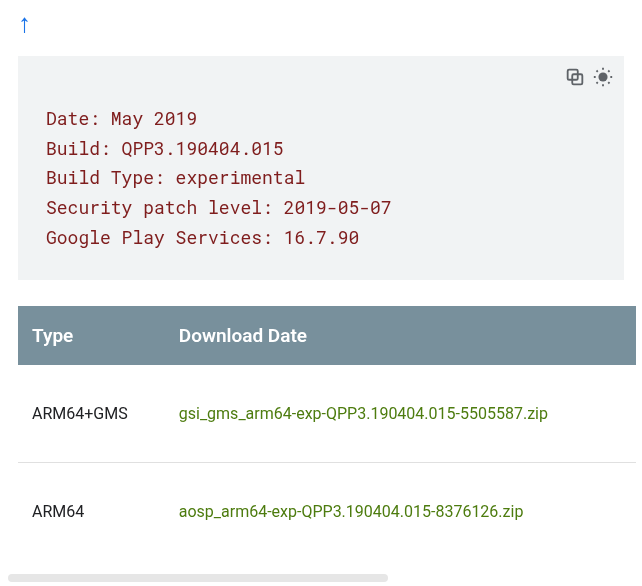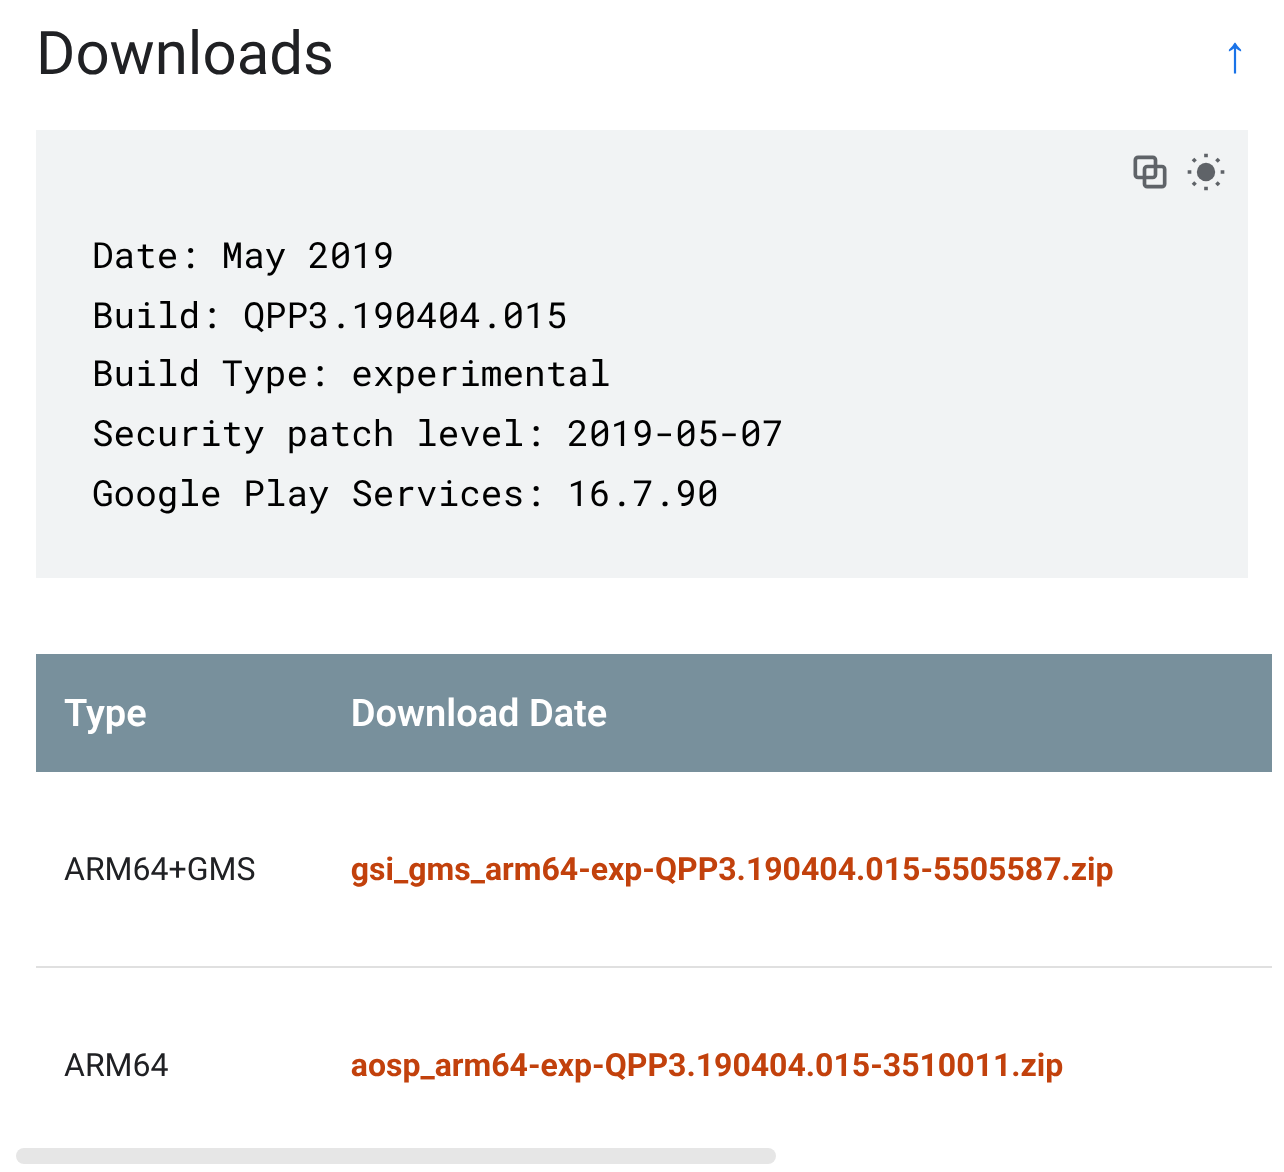--- a/index.html
+++ b/index.html
@@ -33,41 +33,41 @@
   .codeblock-wrap {
     margin: 14px 18px 0 18px;
     position: relative;
   }
   .codeblock {
     background: #f1f3f4;
     padding: 48px 28px 28px 28px;
     font-family: "Roboto Mono", Menlo, Consolas, monospace;
     font-size: 18px;
     line-height: 1.65;
-    color: #000000;
+    color: #7f1d1d;
     white-space: pre;
     overflow-x: auto;
   }
   .code-actions {
     position: absolute;
     top: 10px;
     right: 10px;
     display: flex;
     gap: 6px;
     align-items: center;
   }
   .code-actions .icon {
     width: 22px;
     height: 22px;
     color: #5f6368;
     cursor: pointer;
     display: block;
   }
   .table-wrap {
-    margin: 38px 0 0 18px;
+    margin: 26px 0 0 18px;
     overflow-x: auto;
     width: 618px;
   }
   table {
     border-collapse: collapse;
     width: 100%;
     min-width: 600px;
   }
   thead th {
     background: #78909c;
@@ -79,40 +79,39 @@
   }
   tbody td {
     padding: 39px 14px;
     border-top: 1px solid #e0e0e0;
     font-size: 16px;
     color: #202124;
     white-space: nowrap;
   }
   tbody tr:first-child td { border-top: none; }
   .link {
-    color: #c2410c;
-    font-weight: 700;
+    color: #4d7c0f;
+    font-weight: 400;
     text-decoration: none;
     cursor: pointer;
   }
   .scrollbar-fake {
     position: absolute;
     bottom: 4px;
     left: 8px;
     width: 380px;
     height: 8px;
     background: #e6e6e6;
     border-radius: 4px;
   }
 </style>
 </head>
 <body>
 
 <div class="header">
-  <h2>Downloads</h2>
   <span class="arrow-up">↑</span>
 </div>
 
 <div class="codeblock-wrap">
   <div class="code-actions">
     <svg class="icon" viewBox="0 0 24 24" fill="none" stroke="currentColor" stroke-width="2">
       <rect x="9" y="9" width="11" height="11" rx="1.5"></rect>
       <rect x="4" y="4" width="11" height="11" rx="1.5"></rect>
     </svg>
     <svg class="icon" viewBox="0 0 24 24" fill="currentColor">
@@ -135,19 +134,19 @@
         <th>Download Date</th>
       </tr>
     </thead>
     <tbody>
       <tr>
         <td>ARM64+GMS</td>
         <td><a class="link">gsi_gms_arm64-exp-QPP3.190404.015-5505587.zip</a></td>
       </tr>
       <tr>
         <td>ARM64</td>
-        <td><a class="link">aosp_arm64-exp-QPP3.190404.015-3510011.zip</a></td>
+        <td><a class="link">aosp_arm64-exp-QPP3.190404.015-8376126.zip</a></td>
       </tr>
     </tbody>
   </table>
 </div>
 
 <div class="scrollbar-fake"></div>
 
 </body></html>

